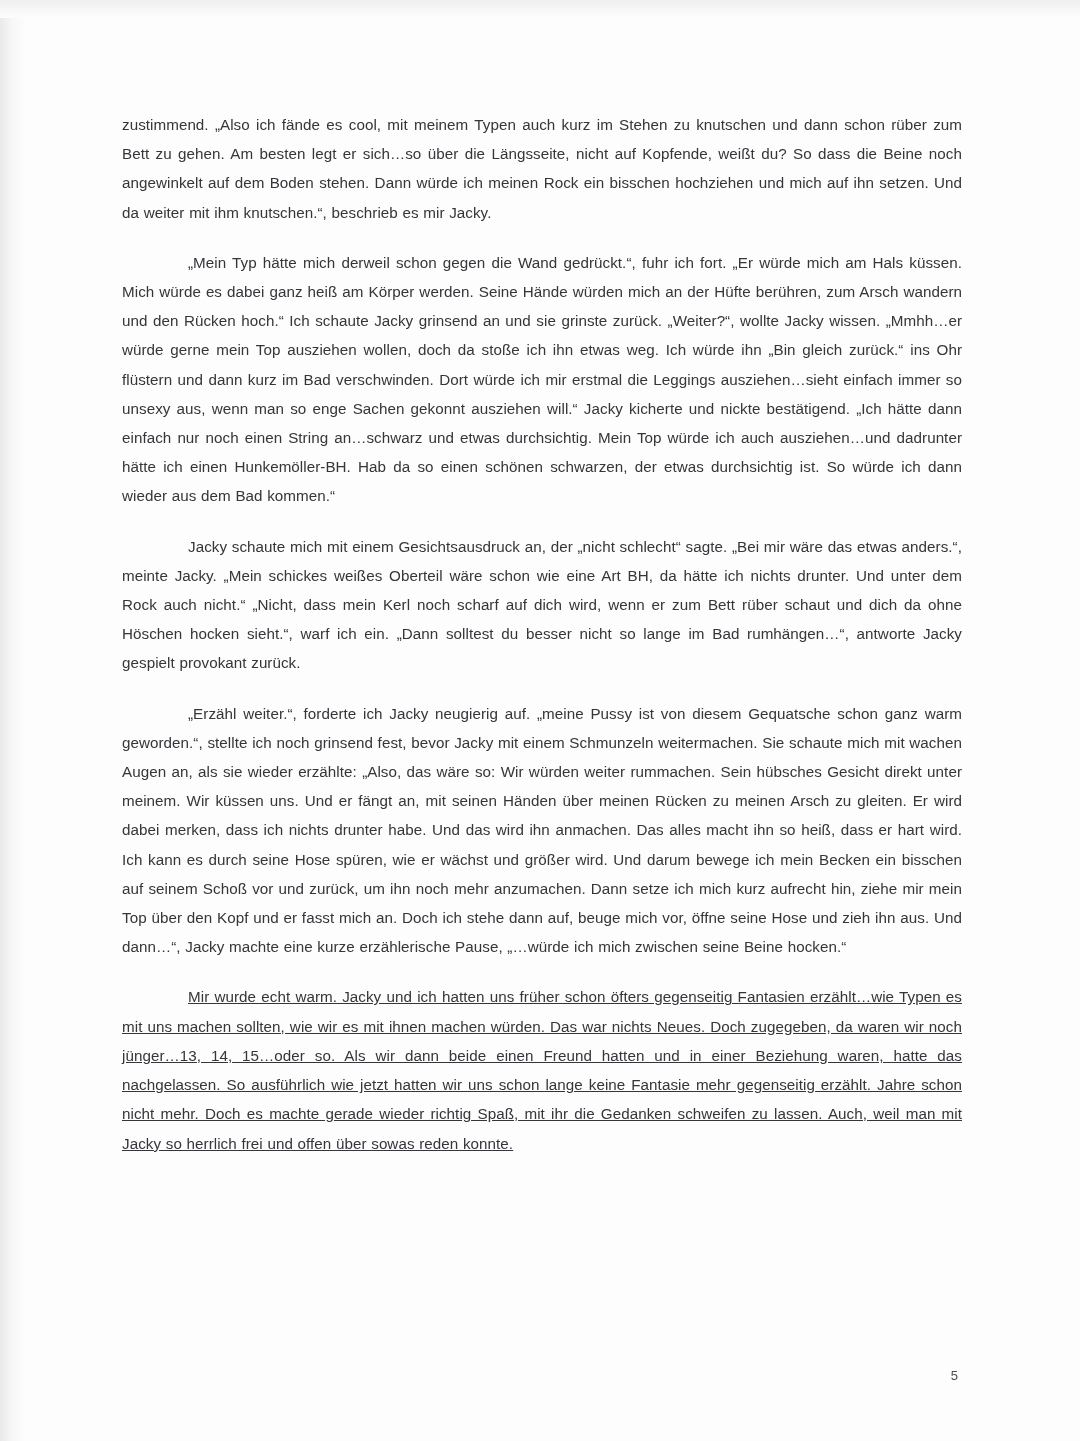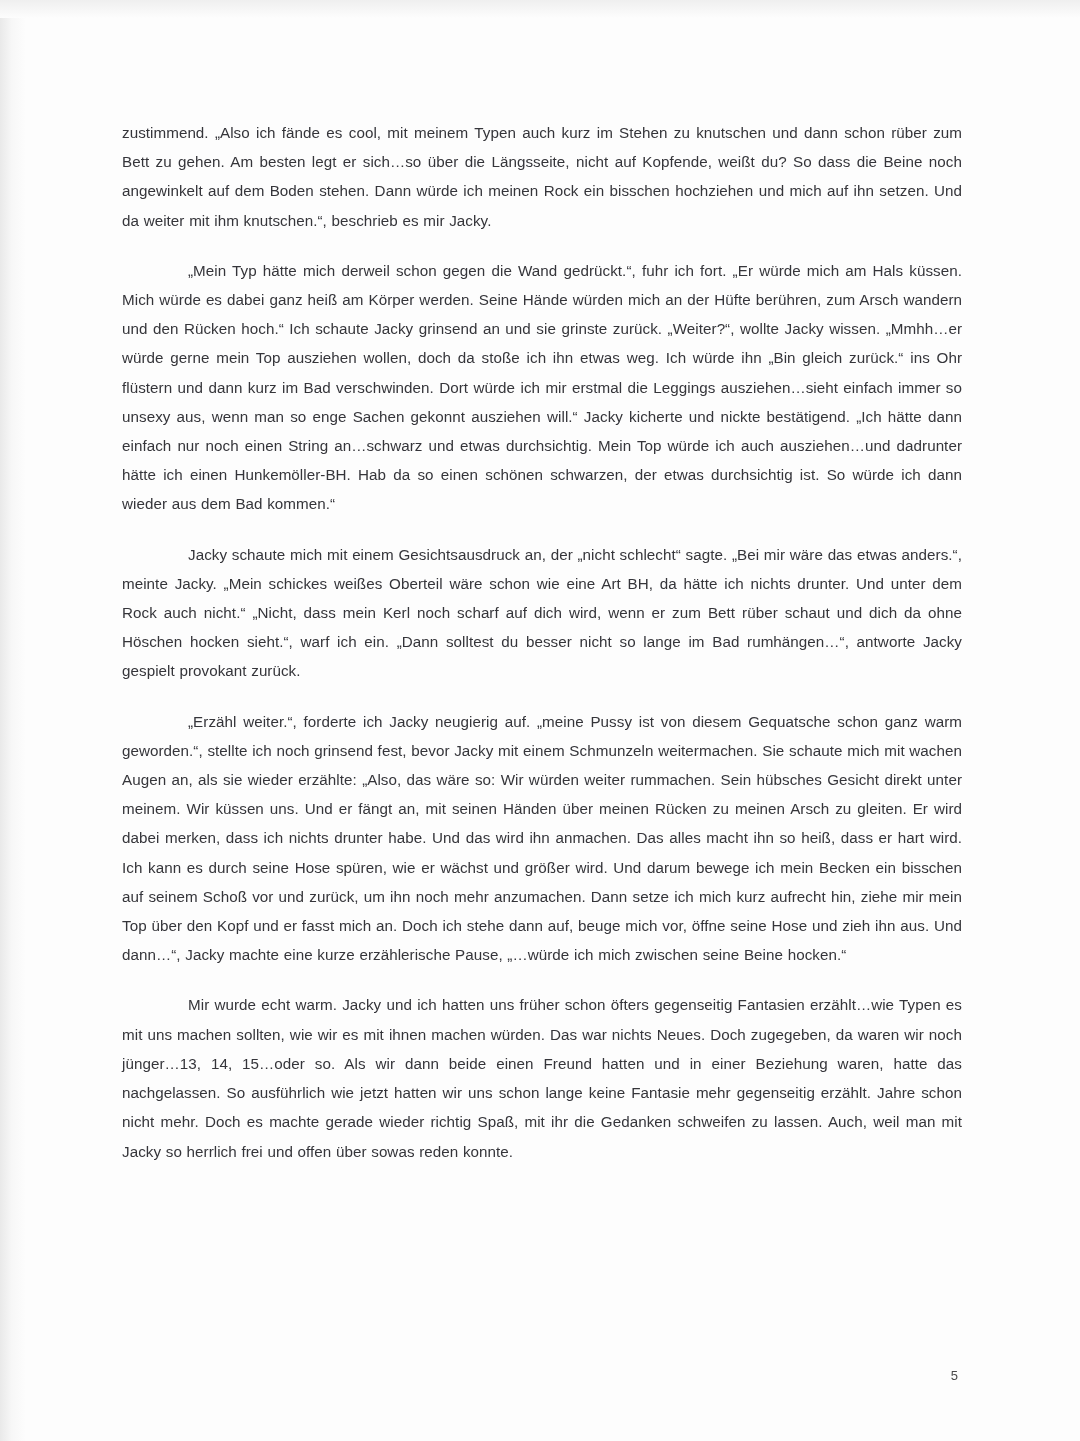--- a/index.html
+++ b/index.html
@@ -33,38 +33,39 @@
     position: absolute;
     left: 0;
     top: 0;
     width: 1080px;
     height: 18px;
     background: linear-gradient(to bottom, #efefef 0%, #fdfdfd 100%);
   }
   .text-block {
     position: absolute;
     left: 122px;
-    top: 118px;
+    top: 110px;
     width: 840px;
   }
   p.para {
     margin: 0 0 21px 0;
     font-size: 15.2px;
     line-height: 29.2px;
     text-align: justify;
     text-justify: inter-word;
     color: #35353a;
     letter-spacing: 0.05px;
     word-spacing: 0.4px;
   }
   p.para.indent {
     text-indent: 66px;
   }
   p.para:last-child {
     margin-bottom: 0;
+    text-decoration: underline;
   }
   .page-number {
     position: absolute;
     right: 122px;
     bottom: 58px;
     font-size: 13px;
     color: #4a4a4a;
   }
 </style>
 </head>

